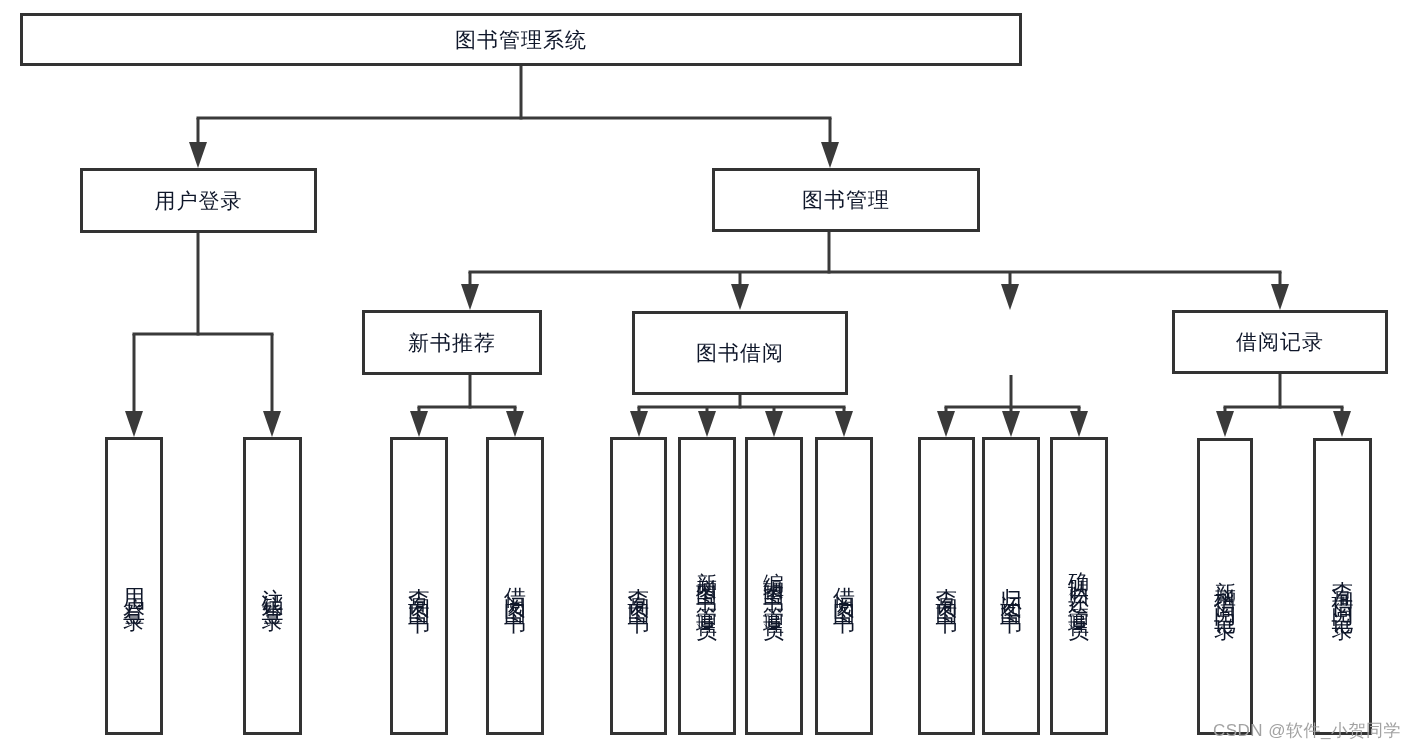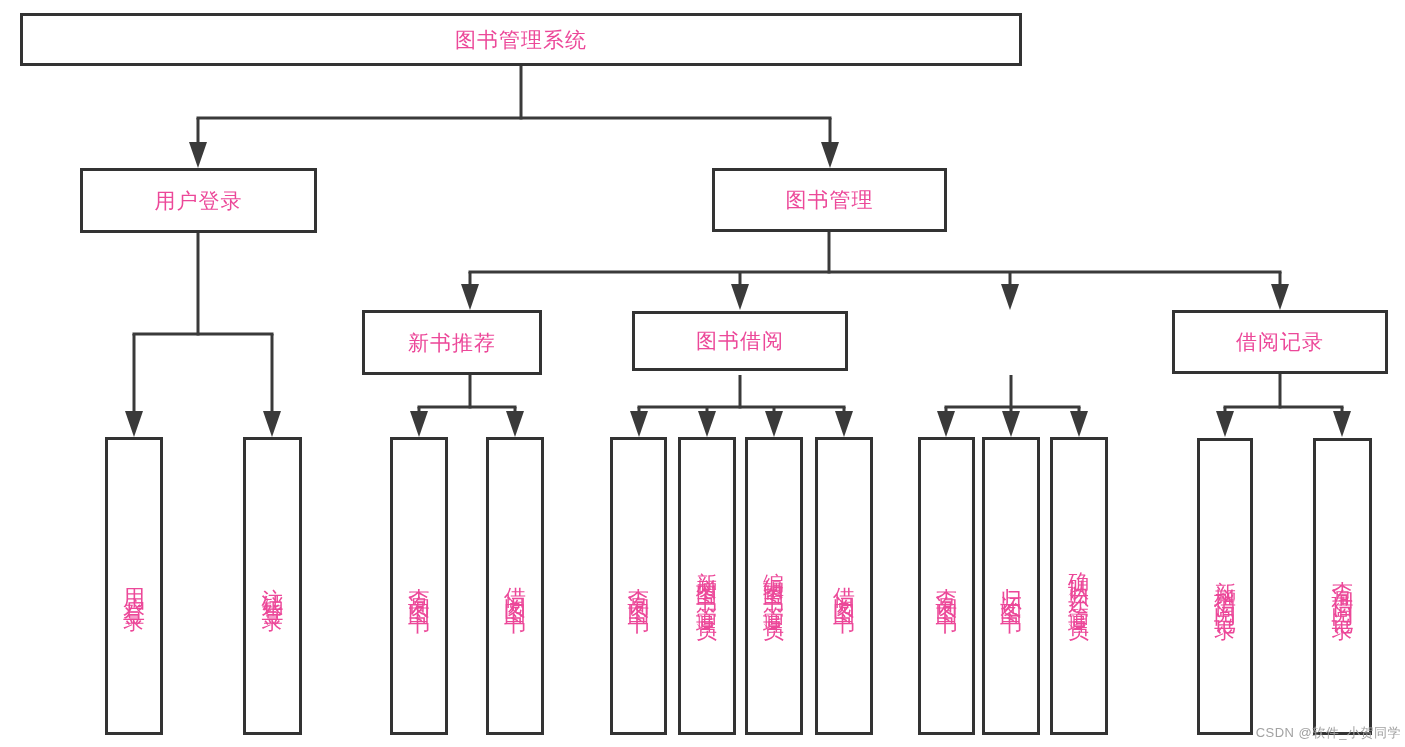--- a/index.html
+++ b/index.html
@@ -22,21 +22,21 @@
     height: 747px;
   }
   .box {
     position: absolute;
     box-sizing: border-box;
     border: 3px solid #333333;
     background: #ffffff;
     display: flex;
     align-items: center;
     justify-content: center;
-    color: #ec4899;
+    color: #0f172a;
     z-index: 2;
   }
   .hbox {
     font-size: 21px;
     letter-spacing: 1px;
     white-space: nowrap;
   }
   .vbox {
     writing-mode: vertical-rl;
     text-orientation: mixed;
@@ -45,21 +45,21 @@
     line-height: 1;
   }
   .vbox.long {
     font-size: 21px;
     letter-spacing: 7px;
   }
   .watermark {
     position: absolute;
     right: 4px;
     bottom: 5px;
-    font-size: 13px;
+    font-size: 17px;
     color: #a2a2a2;
     letter-spacing: 0.5px;
     z-index: 5;
     white-space: nowrap;
   }
   svg line { stroke: #3a3a3a; stroke-width: 3; }
   svg polygon { fill: #3a3a3a; }
 </style>
 </head>
 <body>
@@ -138,24 +138,24 @@
       <line x1="1225" y1="407" x2="1225" y2="413"></line>
       <polygon points="1216,411 1234,411 1225,437"></polygon>
       <line x1="1342" y1="407" x2="1342" y2="413"></line>
       <polygon points="1333,411 1351,411 1342,437"></polygon>
     </g>
   </svg>
 
   <div class="box hbox" style="left:20px; top:13px; width:1002px; height:53px;">图书管理系统</div>
 
   <div class="box hbox" style="left:80px; top:168px; width:237px; height:65px;">用户登录</div>
-  <div class="box hbox" style="left:712px; top:168px; width:235px; height:64px;">图书管理</div>
+  <div class="box hbox" style="left:712px; top:168px; width:268px; height:64px;">图书管理</div>
 
   <div class="box hbox" style="left:362px; top:310px; width:180px; height:65px;">新书推荐</div>
-  <div class="box hbox" style="left:632px; top:311px; width:216px; height:60px;">图书借阅</div>
+  <div class="box hbox" style="left:632px; top:311px; width:216px; height:84px;">图书借阅</div>
   <div class="box hbox" style="left:1172px; top:310px; width:216px; height:64px;">借阅记录</div>
 
   <div class="box vbox" style="left:105px; top:437px; width:58px; height:298px;">用户登录</div>
   <div class="box vbox" style="left:243px; top:437px; width:59px; height:298px;">注销登录</div>
 
   <div class="box vbox" style="left:390px; top:437px; width:58px; height:298px;">查询图书</div>
   <div class="box vbox" style="left:486px; top:437px; width:58px; height:298px;">借阅图书</div>
 
   <div class="box vbox" style="left:610px; top:437px; width:57px; height:298px;">查询图书</div>
   <div class="box vbox long" style="left:678px; top:437px; width:58px; height:298px;">新增图书（管理员）</div>

